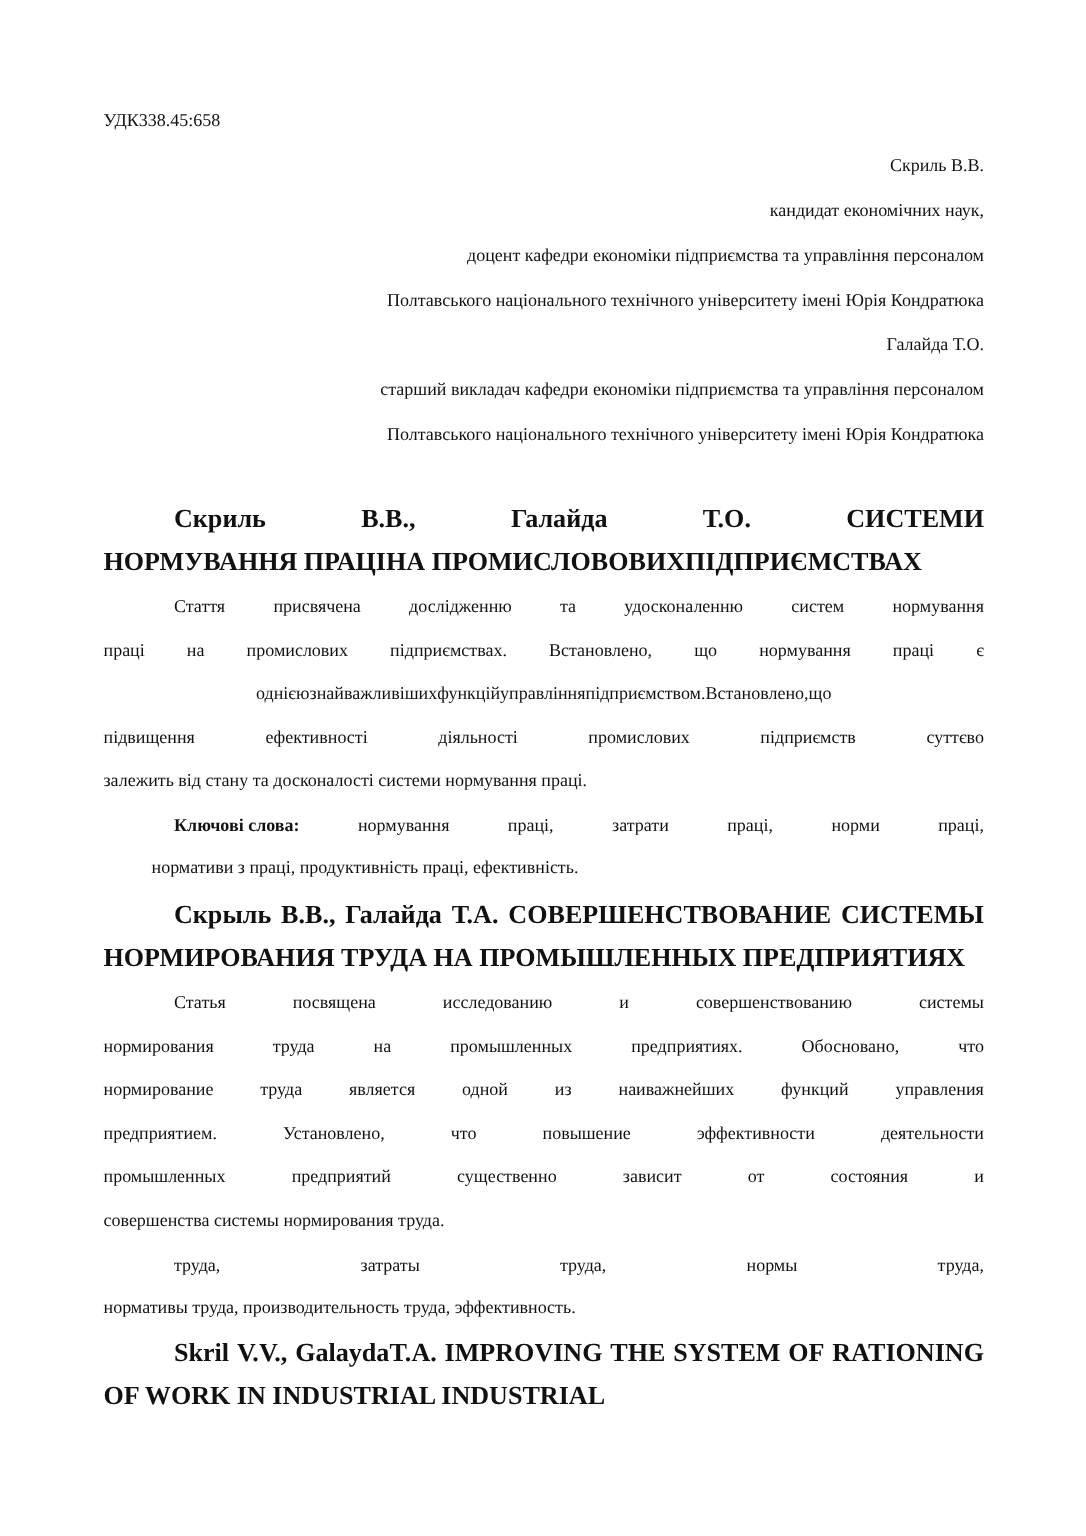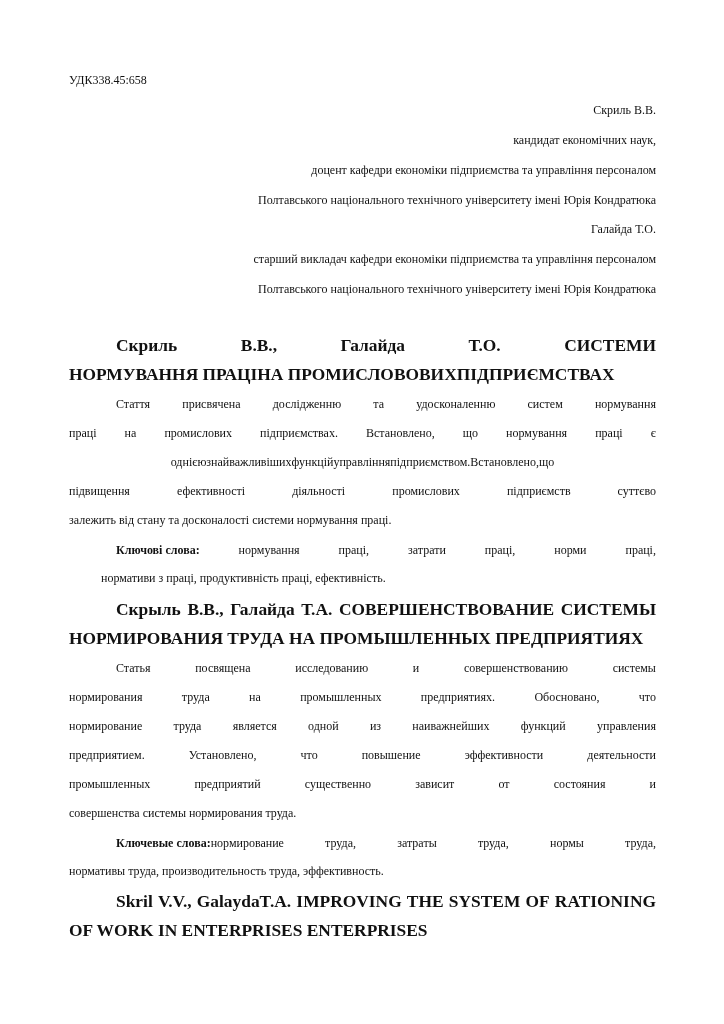--- a/index.html
+++ b/index.html
@@ -158,34 +158,33 @@
     <span>предприятий</span>
     <span>существенно</span>
     <span>зависит</span>
     <span>от</span>
     <span>состояния</span>
     <span>и</span>
   </div>
   <div class="line" style="top:803px;">совершенства системы нормирования труда.</div>
 
   <div class="line justify-line indent" style="top:833px;">
-    <span><span class="kw-label">Ключевые слова:</span><span>нормирование</span></span>
     <span>труда,</span>
     <span>затраты</span>
     <span>труда,</span>
     <span>нормы</span>
     <span>труда,</span>
   </div>
   <div class="line" style="top:861px;">нормативы труда, производительность труда, эффективность.</div>
 
   <div class="line title justify-line indent" style="top:891px;">
     <span>Skril</span>
     <span>V.V.,</span>
     <span>GalaydaT.A.</span>
     <span>IMPROVING</span>
     <span>THE</span>
     <span>SYSTEM</span>
     <span>OF</span>
     <span>RATIONING</span>
   </div>
-  <div class="line title" style="top:920px;">OF WORK IN ENTERPRISES ENTERPRISES</div>
+  <div class="line title" style="top:920px;">OF WORK IN INDUSTRIAL INDUSTRIAL</div>
 
 </div>
 
 </body></html>

